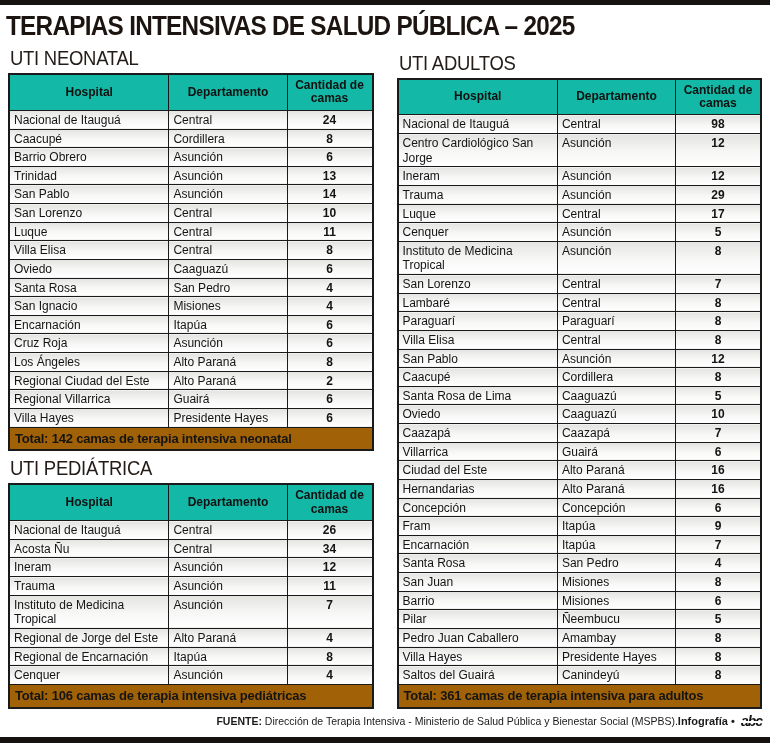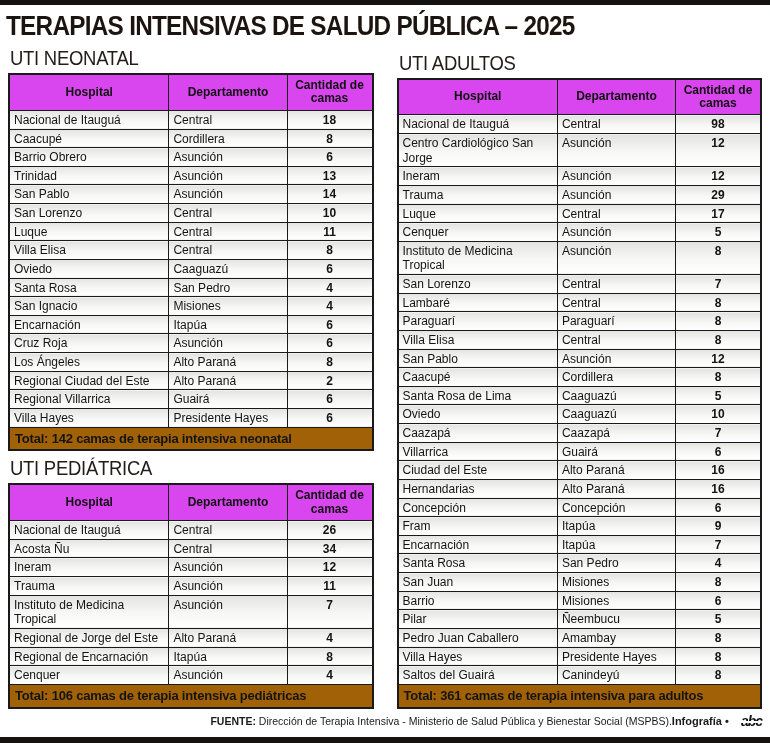--- a/index.html
+++ b/index.html
@@ -50,21 +50,21 @@
     width: 100%;
     border-collapse: collapse;
     border: 2px solid #1a1a1a;
     table-layout: fixed;
   }
   col.c-hospital { width: 44%; }
   col.c-depto    { width: 32.5%; }
   col.c-camas    { width: 23.5%; }
 
   th {
-    background: #d946ef;
+    background: #14b8a6;
     border: 1px solid #1a1a1a;
     font-size: 12px;
     font-weight: bold;
     text-align: center;
     vertical-align: middle;
     padding: 4px 2px;
     line-height: 1.12;
     color: #111;
   }
   td {
@@ -87,21 +87,21 @@
 
   .footer {
     display: flex;
     justify-content: flex-end;
     align-items: center;
     padding: 5px 8px 0 8px;
     font-size: 10.5px;
     color: #1a1a1a;
   }
   .source-label { font-weight: bold; }
-  .credit { font-weight: bold; font-size: 11px; display: flex; align-items: center; gap: 12px; }
+  .credit { font-weight: bold; font-size: 11px; display: flex; align-items: center; gap: 6px; }
   .abc-logo {
     font-weight: 800;
     font-style: italic;
     font-size: 14px;
     letter-spacing: -1px;
     color: #111;
     text-decoration: line-through;
     text-decoration-color: #ffffff;
     text-decoration-thickness: 1.5px;
     line-height: 1;
@@ -130,21 +130,21 @@
           <tr>
             <th>Hospital</th>
             <th>Departamento</th>
             <th>Cantidad de camas</th>
           </tr>
         </thead>
         <tbody>
             <tr>
               <td class="cell-hospital">Nacional de Itauguá</td>
               <td class="cell-departamento">Central</td>
-              <td class="cell-camas">18</td>
+              <td class="cell-camas">24</td>
             </tr>
             <tr>
               <td class="cell-hospital">Caacupé</td>
               <td class="cell-departamento">Cordillera</td>
               <td class="cell-camas">8</td>
             </tr>
             <tr>
               <td class="cell-hospital">Barrio Obrero</td>
               <td class="cell-departamento">Asunción</td>
               <td class="cell-camas">6</td>

